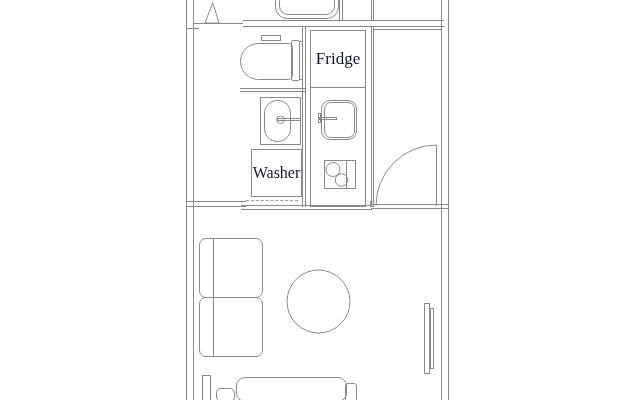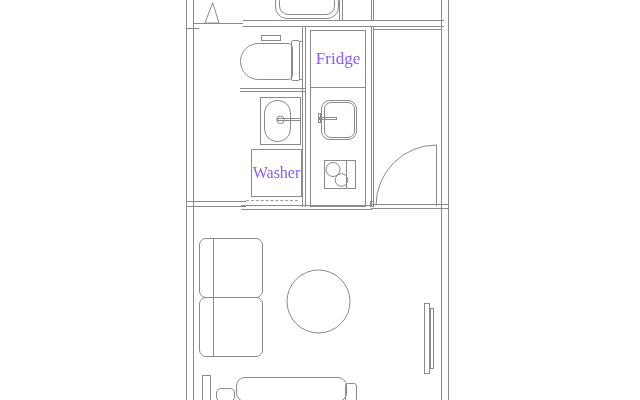--- a/index.html
+++ b/index.html
@@ -9,21 +9,21 @@
   }
   .ln{position:absolute;box-sizing:border-box;}
   .b  {border:1px solid #8a8a8a;}
   .tb {border-top:1px solid #8a8a8a;border-bottom:1px solid #8a8a8a;}
   .lr {border-left:1px solid #8a8a8a;border-right:1px solid #8a8a8a;}
   .t  {border-top:1px solid #8a8a8a;}
   .l  {border-left:1px solid #8a8a8a;}
   .dash{border-top:1px dashed #9a9a9a;}
   .label{
     position:absolute;display:flex;align-items:center;justify-content:center;
-    font-size:16px;color:#8b5cf6;white-space:nowrap;
+    font-size:16px;color:#0f172a;white-space:nowrap;
   }
   svg.overlay{position:absolute;left:0;top:0;pointer-events:none;}
   svg.overlay *{stroke:#8a8a8a;fill:none;stroke-width:1;}
 </style>
 </head>
 <body>
 
 <div class="stage">
 
   <div class="ln lr" style="left:186px;top:0;width:8px;height:400px;"></div>

